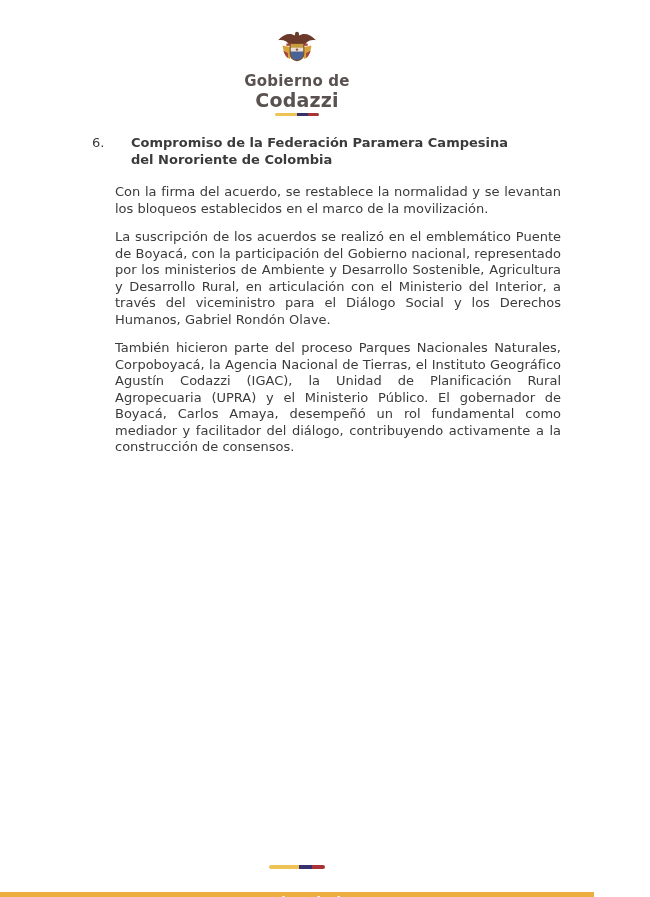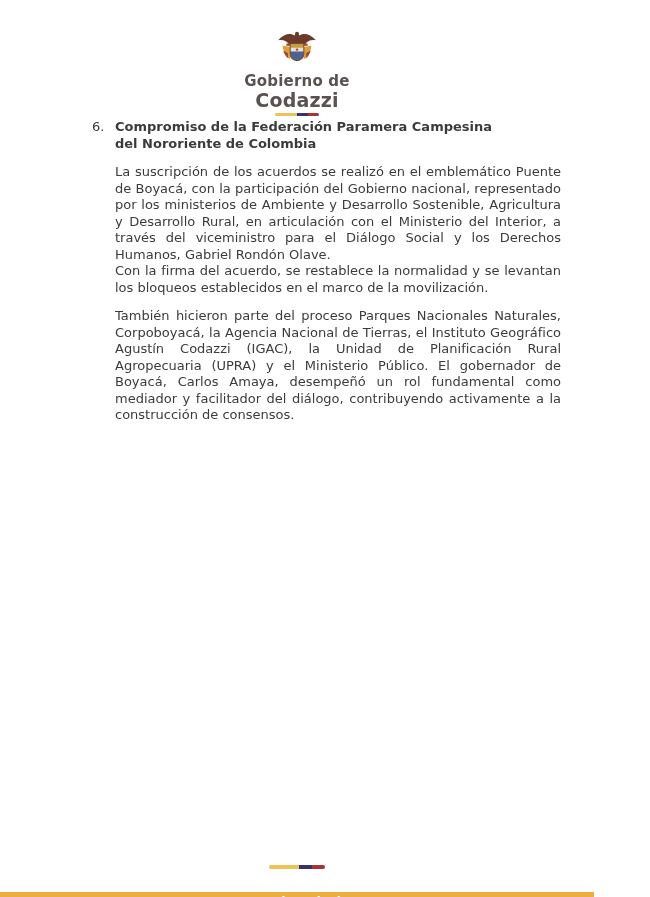--- a/index.html
+++ b/index.html
@@ -59,21 +59,21 @@
     line-height: 16.5px;
   }
   .item-head { position: relative; }
   .item-num {
     position: absolute;
     left: -23px;
     top: 0;
     font-weight: 400;
   }
   .item-title {
-    margin: 0;
+    margin: 16px;
     font-size: 13px;
     font-weight: 700;
     line-height: 16.5px;
     max-width: 392px;
   }
   .para {
     margin: 12px 0 0 0;
     text-align: justify;
   }
   .para.lead { margin-top: 0; }
@@ -144,22 +144,22 @@
       <span class="fb"></span>
       <span class="fr"></span>
     </div>
   </div>
 
   <div class="content">
     <div class="item-head">
       <span class="item-num">6.</span>
       <h1 class="item-title">Compromiso de la Federación Paramera Campesina del Nororiente de Colombia</h1>
     </div>
+    <p class="para lead">Con la firma del acuerdo, se restablece la normalidad y se levantan los bloqueos establecidos en el marco de la movilización.</p>
     <p class="para">La suscripción de los acuerdos se realizó en el emblemático Puente de Boyacá, con la participación del Gobierno nacional, representado por los ministerios de Ambiente y Desarrollo Sostenible, Agricultura y Desarrollo Rural, en articulación con el Ministerio del Interior, a través del viceministro para el Diálogo Social y los Derechos Humanos, Gabriel Rondón Olave.</p>
-    <p class="para lead">Con la firma del acuerdo, se restablece la normalidad y se levantan los bloqueos establecidos en el marco de la movilización.</p>
     <p class="para">También hicieron parte del proceso Parques Nacionales Naturales, Corpoboyacá, la Agencia Nacional de Tierras, el Instituto Geográfico Agustín Codazzi (IGAC), la Unidad de Planificación Rural Agropecuaria (UPRA) y el Ministerio Público. El gobernador de Boyacá, Carlos Amaya, desempeñó un rol fundamental como mediador y facilitador del diálogo, contribuyendo activamente a la construcción de consensos.</p>
   </div>
 
   <div class="footer-flag">
     <span class="fy"></span>
     <span class="fb"></span>
     <span class="fr"></span>
   </div>
   <div class="footer-bar">
     <span class="footer-url">www.minagricultura.gov.co</span>

